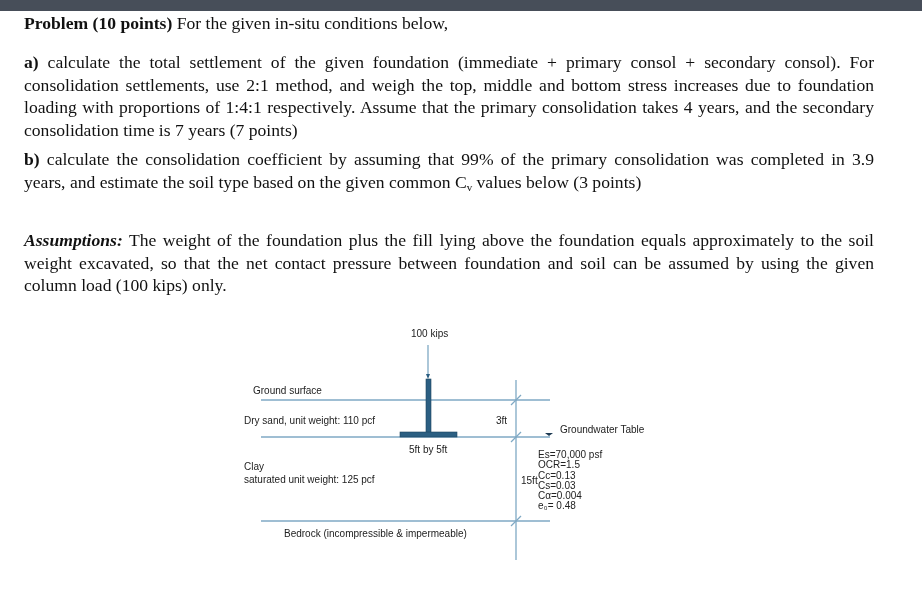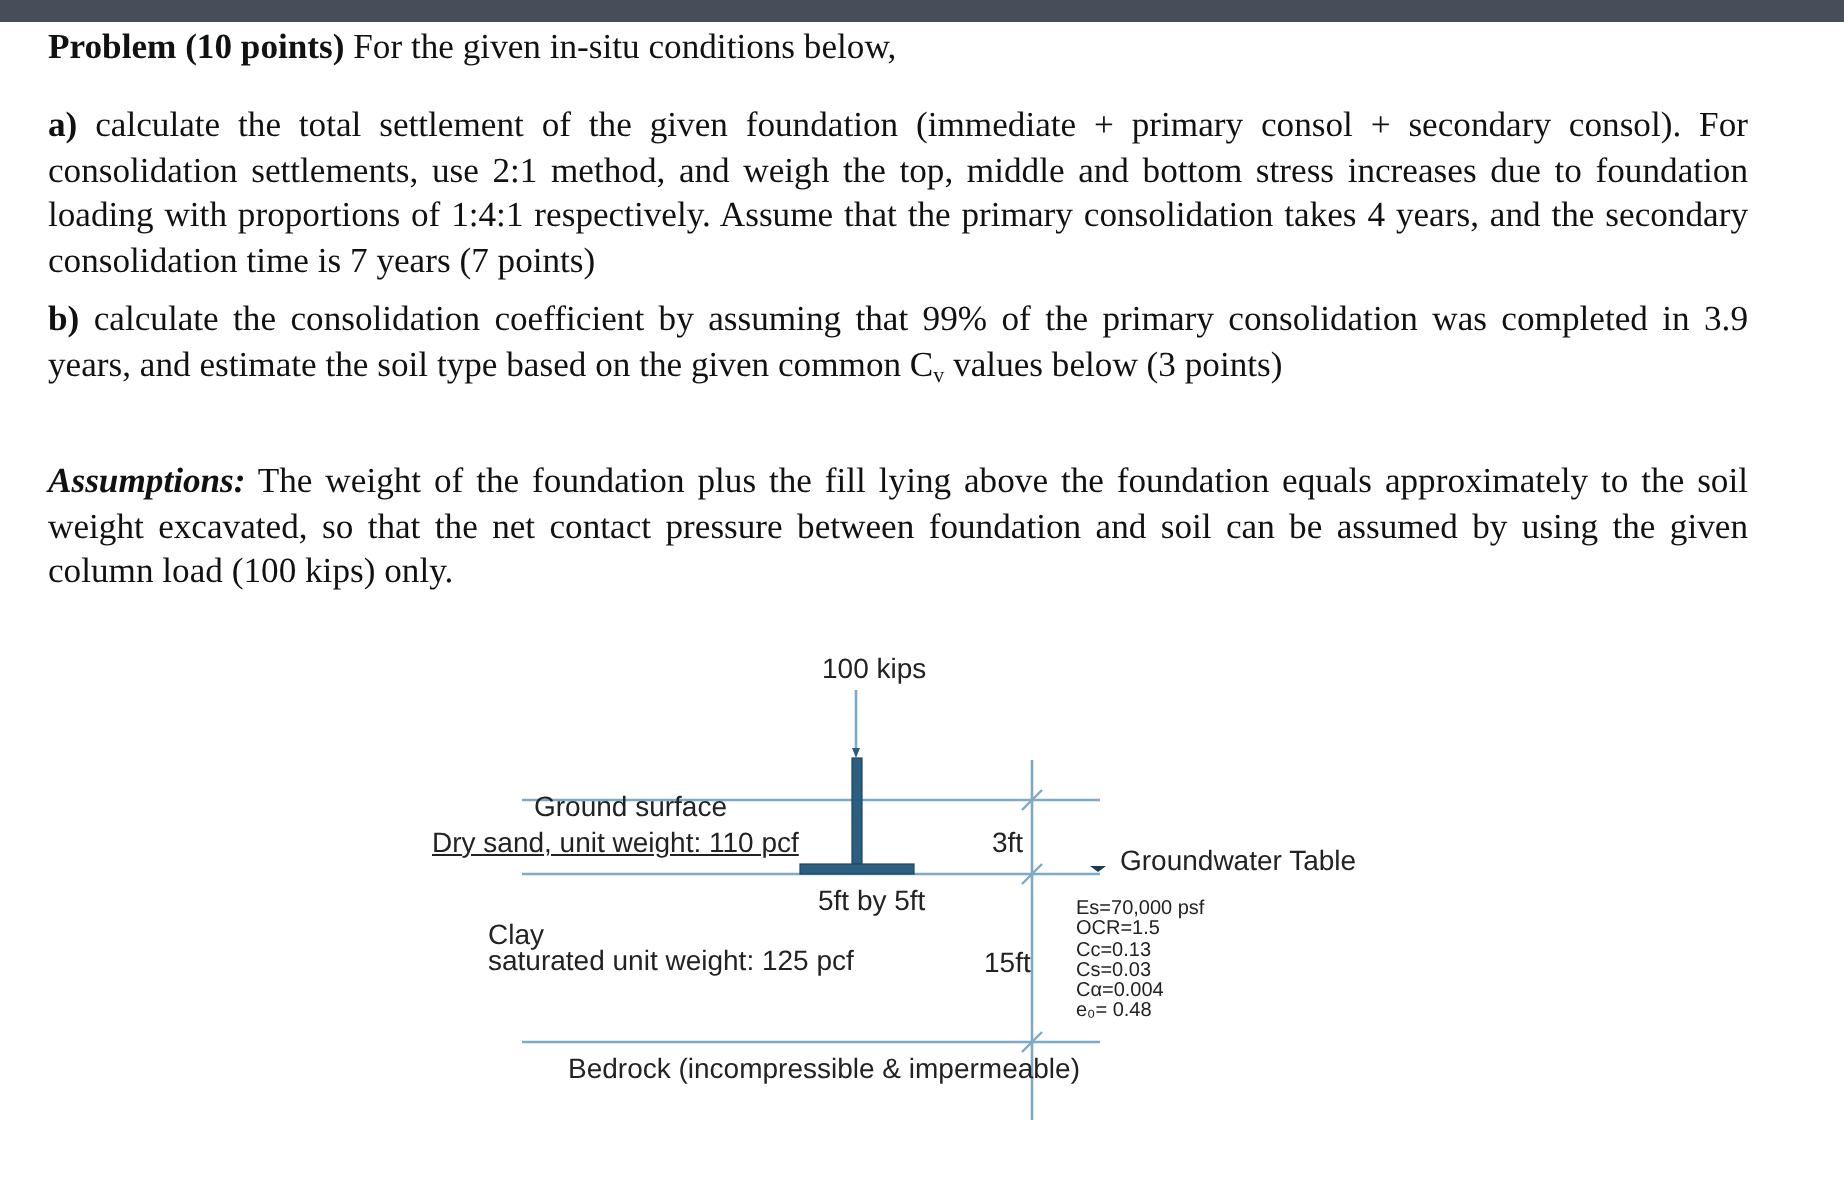--- a/index.html
+++ b/index.html
@@ -18,21 +18,21 @@
   .bi { font-weight: bold; font-style: italic; }
   sub.v { font-size: 11px; vertical-align: -3px; }
   #p-title { top: 12px; }
   #p-a { top: 51px; }
   #p-b { top: 148px; }
   #p-assume { top: 229px; }
 
   .diagram { position: absolute; left: 0; top: 0; width: 922px; height: 592px; pointer-events: none; }
   .dlabel {
     position: absolute; font-family: "Liberation Sans", sans-serif;
-    font-size: 14px; color: #222; white-space: nowrap; line-height: 12px;
+    font-size: 10px; color: #222; white-space: nowrap; line-height: 12px;
   }
   .props { font-size: 10px; line-height: 10.3px; color: #222; }
 </style>
 </head>
 <body>
 
 <div class="topbar"></div>
 
 <p class="para" id="p-title"><span class="bold">Problem  (10 points)</span><span> For the given in-situ conditions below,</span></p>
 
@@ -58,28 +58,28 @@
   <line x1="511" y1="442" x2="521" y2="432" stroke="#7fa9c4" stroke-width="1.2"></line>
   <line x1="511" y1="526" x2="521" y2="516" stroke="#7fa9c4" stroke-width="1.2"></line>
 
   <rect x="426" y="379" width="5" height="55" fill="#2b5f82" stroke="#1d4560" stroke-width="0.6"></rect>
   <rect x="400" y="432" width="57" height="5" fill="#2b5f82" stroke="#1d4560" stroke-width="0.6"></rect>
 
   <polygon points="545,433 553,433 549,436" fill="#1d3a52"></polygon>
 </svg>
 
 <div class="dlabel" style="left:411px; top:328px;">100 kips</div>
-<div class="dlabel" style="left:267px; top:385px;margin-top:12px;">Ground surface</div>
-<div class="dlabel" style="left:216px; top:415px;text-decoration:underline;">Dry sand, unit weight: 110 pcf</div>
+<div class="dlabel" style="left:253px; top:385px;">Ground surface</div>
+<div class="dlabel" style="left:244px; top:415px;">Dry sand, unit weight: 110 pcf</div>
 <div class="dlabel" style="left:496px; top:415px;">3ft</div>
 <div class="dlabel" style="left:560px; top:424px;">Groundwater Table</div>
 <div class="dlabel" style="left:409px; top:444px;">5ft by 5ft</div>
 <div class="dlabel" style="left:244px; top:461px;">Clay</div>
 <div class="dlabel" style="left:244px; top:474px;">saturated unit weight: 125 pcf</div>
-<div class="dlabel" style="left:492px; top:475px;text-align:center;">15ft</div>
+<div class="dlabel" style="left:521px; top:475px;text-align:center;">15ft</div>
 
 <div class="dlabel props" style="left:538px; top:450px;">
   <div>Es=70,000 psf</div>
   <div>OCR=1.5</div>
   <div>Cc=0.13</div>
   <div>Cs=0.03</div>
   <div>Cα=0.004</div>
   <div>e₀= 0.48</div>
 </div>
 

